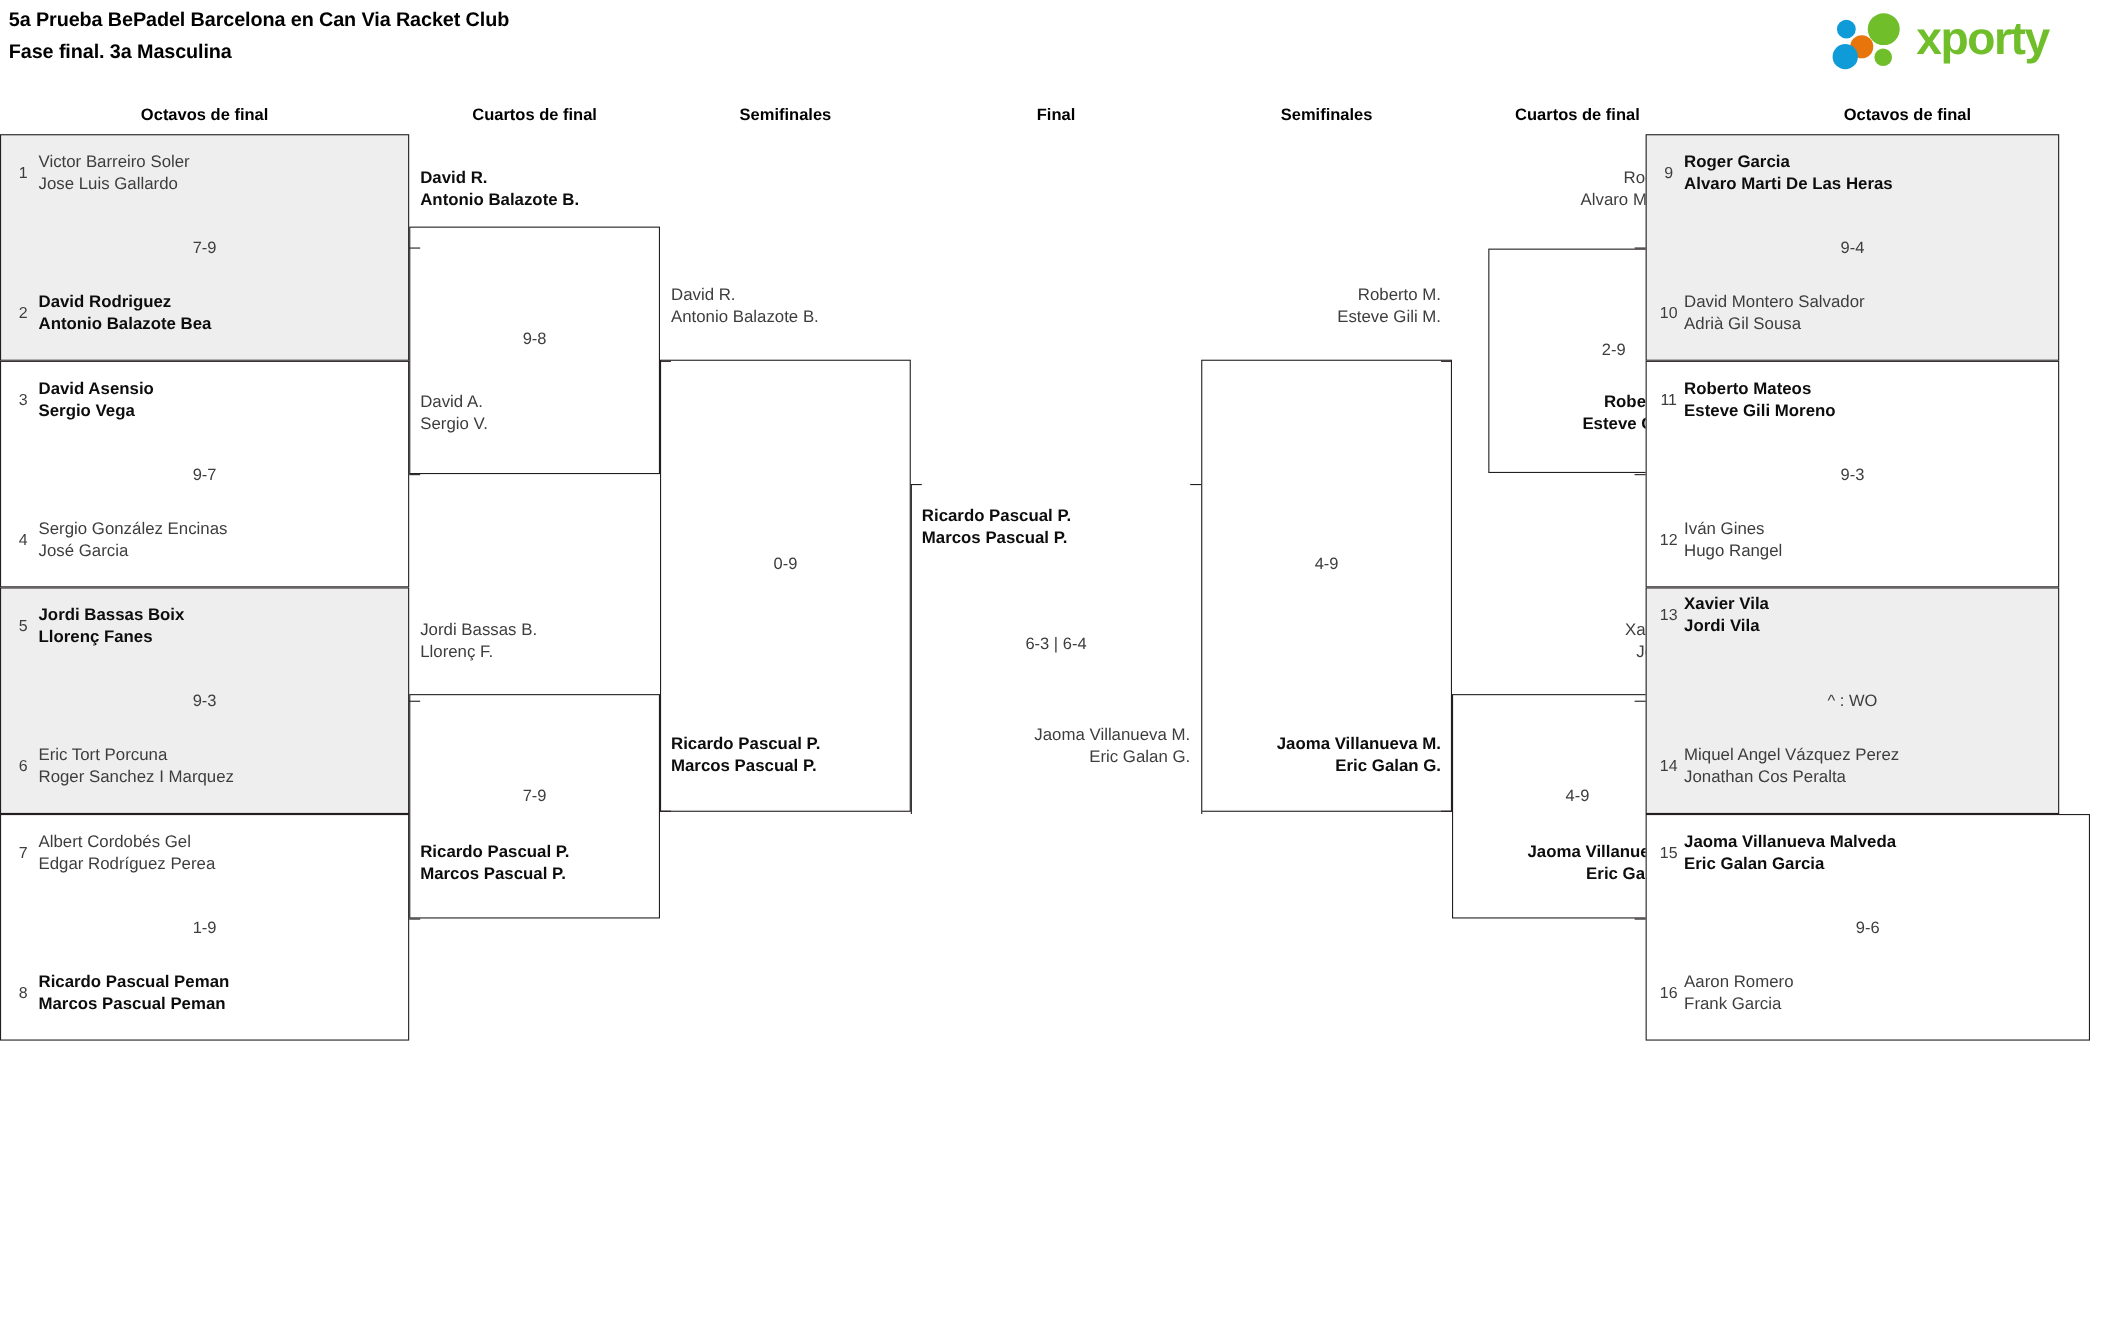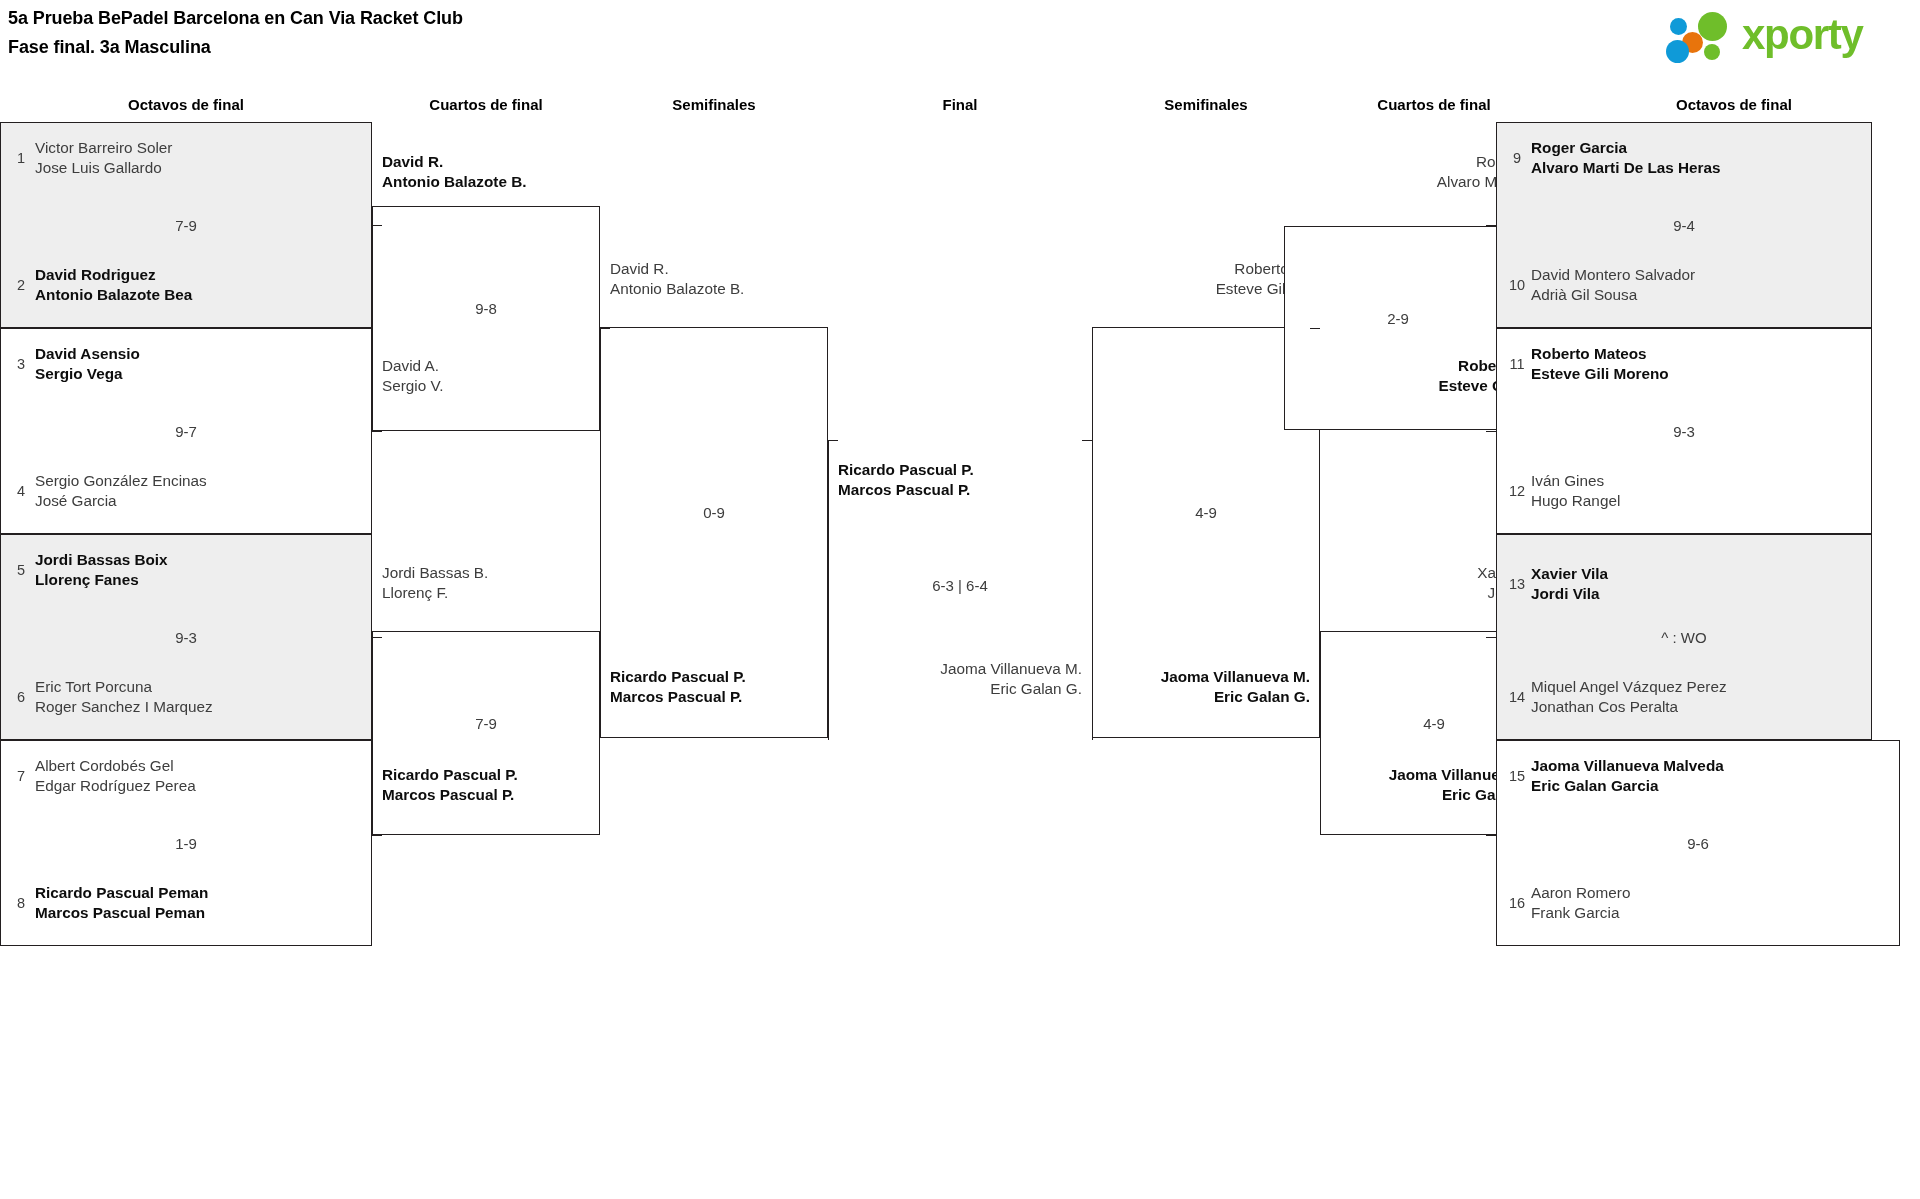--- a/index.html
+++ b/index.html
@@ -204,21 +204,21 @@
   </div>
   <div class="abbr ralign" style="left:1092px; width:218px; top:259px;">
     <span>Roberto M.</span><br>
     <span>Esteve Gili M.</span>
   </div>
   <div class="abbr ralign win" style="left:1092px; width:218px; top:667px;">
     <span>Jaoma Villanueva M.</span><br>
     <span>Eric Galan G.</span>
   </div>
 
-  <div class="mbox" style="left:1284px; top:226px; width:228px; height:204px;">
+  <div class="mbox" style="left:1353px; top:226px; width:228px; height:204px;">
     <div class="score" style="left:0; right:0; top:83px;">2-9</div>
   </div>
   <div class="abbr ralign" style="left:1320px; width:218px; top:152px;">
     <span>Roger G.</span><br>
     <span>Alvaro Marti D.</span>
   </div>
   <div class="abbr ralign win" style="left:1320px; width:218px; top:356px;">
     <span>Roberto M.</span><br>
     <span>Esteve Gili M.</span>
   </div>
@@ -265,21 +265,21 @@
     <div class="entry left" style="top:142px;">
       <span class="seed">12</span>
       <span class="names">
         <span>Iván Gines</span><br>
         <span>Hugo Rangel</span>
       </span>
     </div>
   </div>
 
   <div class="mbox shaded" style="left:1496px; top:534px; width:376px; height:206px;">
-    <div class="entry left" style="top:29px;">
+    <div class="entry left" style="top:5px;">
       <span class="seed">13</span>
       <span class="names win">
         <span>Xavier Vila</span><br>
         <span>Jordi Vila</span>
       </span>
     </div>
     <div class="score" style="left:0; right:0; top:94px;">^ : WO</div>
     <div class="entry left" style="top:142px;">
       <span class="seed">14</span>
       <span class="names">

